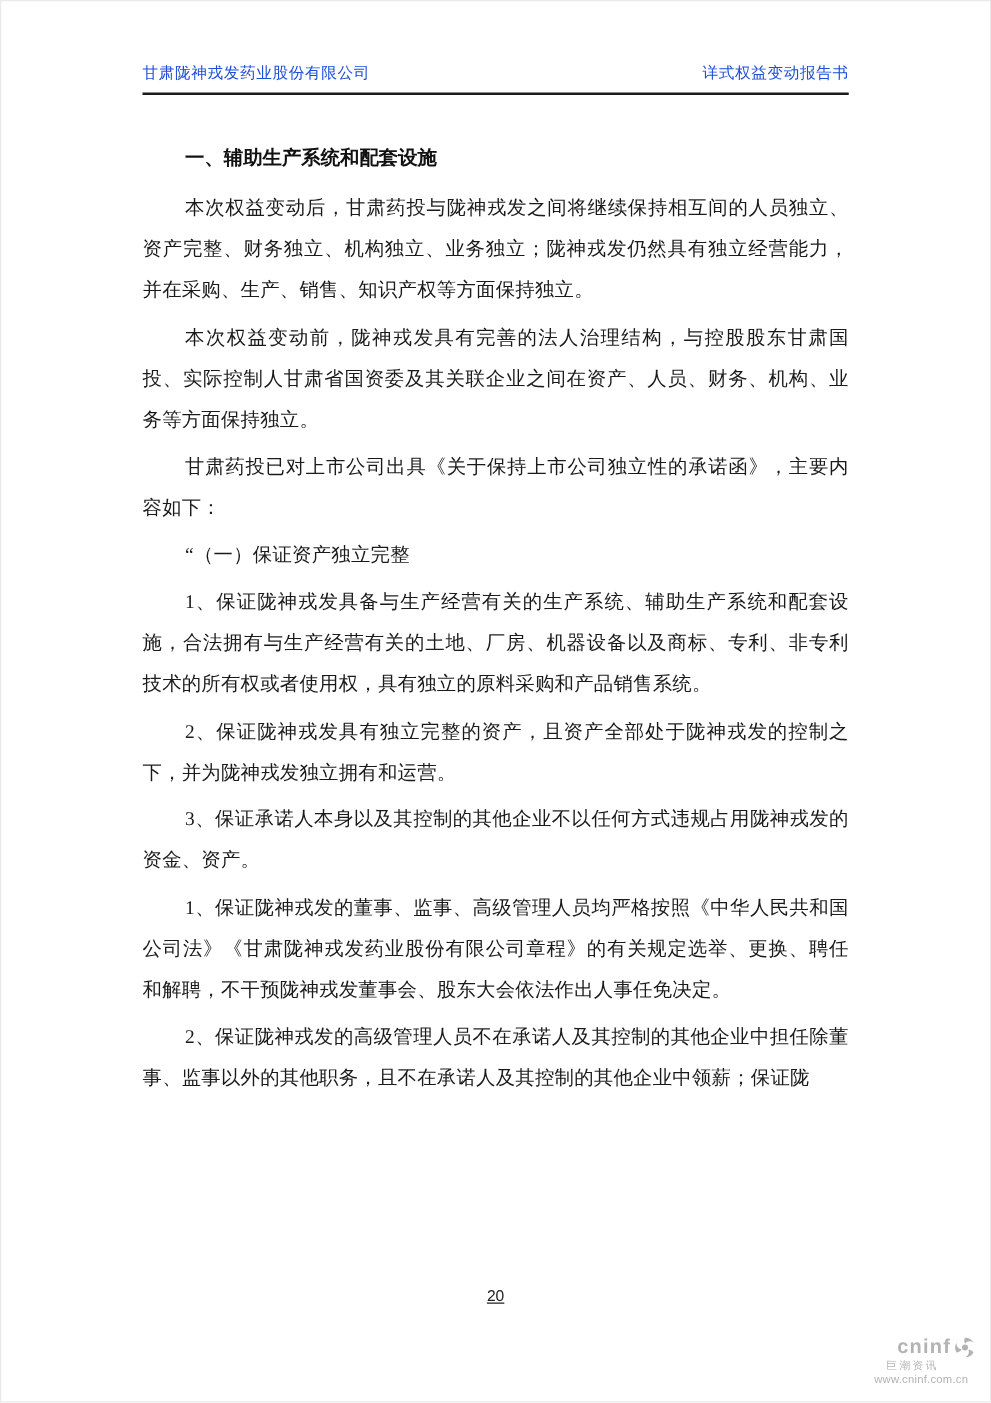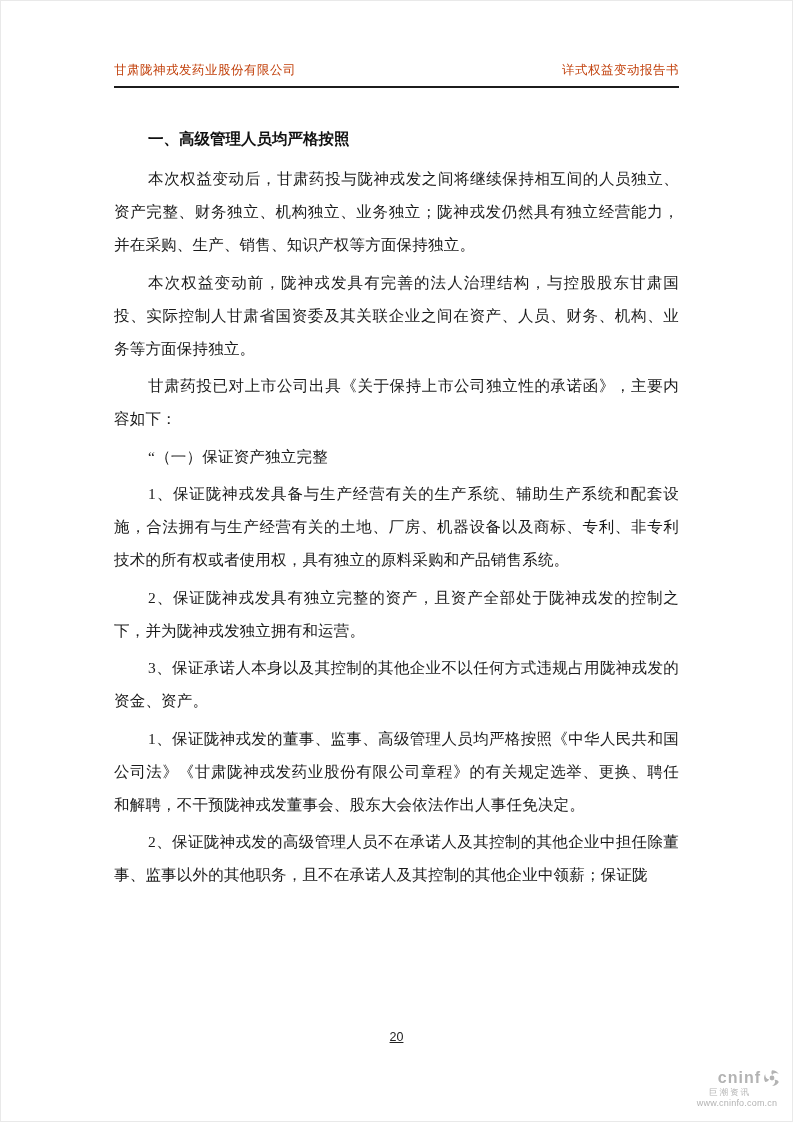--- a/index.html
+++ b/index.html
@@ -13,30 +13,30 @@
     overflow: hidden;
   }
   .page {
     width: 793px;
     height: 1122px;
     background: #ffffff;
     border: 1px solid #e9e9e9;
     position: relative;
   }
   .doc-header {
-    margin: 12px 113px;
+    margin: 0 113px;
     padding-top: 49px;
     padding-bottom: 7px;
     border-bottom: 2px solid #1c1c1c;
     display: flex;
     justify-content: space-between;
     align-items: center;
     font-size: 12.5px;
     letter-spacing: 0.5px;
-    color: #c2410c;
+    color: #1d4ed8;
   }
   .doc-title {
     margin-top: 42px;
     text-align: center;
     font-family: "Liberation Sans", "DejaVu Sans", sans-serif;
     font-weight: bold;
     font-size: 22px;
     line-height: 36px;
     letter-spacing: 1px;
     color: #111111;
@@ -117,21 +117,21 @@
 
 <div class="page">
 
   <div class="doc-header">
     <span>甘肃陇神戎发药业股份有限公司</span>
     <span>详式权益变动报告书</span>
   </div>
 
 
   <div class="doc-body">
-    <div class="section-heading">一、高级管理人员均严格按照</div>
+    <div class="section-heading">一、辅助生产系统和配套设施</div>
     <p>本次权益变动后，甘肃药投与陇神戎发之间将继续保持相互间的人员独立、资产完整、财务独立、机构独立、业务独立；陇神戎发仍然具有独立经营能力，并在采购、生产、销售、知识产权等方面保持独立。</p>
     <p>本次权益变动前，陇神戎发具有完善的法人治理结构，与控股股东甘肃国投、实际控制人甘肃省国资委及其关联企业之间在资产、人员、财务、机构、业务等方面保持独立。</p>
     <p>甘肃药投已对上市公司出具《关于保持上市公司独立性的承诺函》，主要内容如下：</p>
     <p>“（一）保证资产独立完整</p>
     <p>1、保证陇神戎发具备与生产经营有关的生产系统、辅助生产系统和配套设施，合法拥有与生产经营有关的土地、厂房、机器设备以及商标、专利、非专利技术的所有权或者使用权，具有独立的原料采购和产品销售系统。</p>
     <p>2、保证陇神戎发具有独立完整的资产，且资产全部处于陇神戎发的控制之下，并为陇神戎发独立拥有和运营。</p>
     <p>3、保证承诺人本身以及其控制的其他企业不以任何方式违规占用陇神戎发的资金、资产。</p>
     <p>1、保证陇神戎发的董事、监事、高级管理人员均严格按照《中华人民共和国公司法》《甘肃陇神戎发药业股份有限公司章程》的有关规定选举、更换、聘任和解聘，不干预陇神戎发董事会、股东大会依法作出人事任免决定。</p>
     <p>2、保证陇神戎发的高级管理人员不在承诺人及其控制的其他企业中担任除董事、监事以外的其他职务，且不在承诺人及其控制的其他企业中领薪；保证陇</p>
   </div>
@@ -146,16 +146,16 @@
           <g fill="#b3b3b3">
             <path d="M12 1.5 A10.5 10.5 0 0 1 21.1 6.8 C17.2 4.2 13.4 5.3 12.4 8 C10.9 6.2 10.8 3.5 12 1.5 Z"></path>
             <path d="M12 1.5 A10.5 10.5 0 0 1 21.1 6.8 C17.2 4.2 13.4 5.3 12.4 8 C10.9 6.2 10.8 3.5 12 1.5 Z" transform="rotate(120 12 12)"></path>
             <path d="M12 1.5 A10.5 10.5 0 0 1 21.1 6.8 C17.2 4.2 13.4 5.3 12.4 8 C10.9 6.2 10.8 3.5 12 1.5 Z" transform="rotate(240 12 12)"></path>
             <circle cx="12" cy="12" r="3.2"></circle>
           </g>
         </svg>
       </span>
     </div>
     <div class="logo-caption">巨潮资讯</div>
-    <div class="logo-url">www.cninfo.com.cn</div>
+    <div class="logo-url">www.cninf.com.cn</div>
   </div>
 
 </div>
 
 </body></html>

